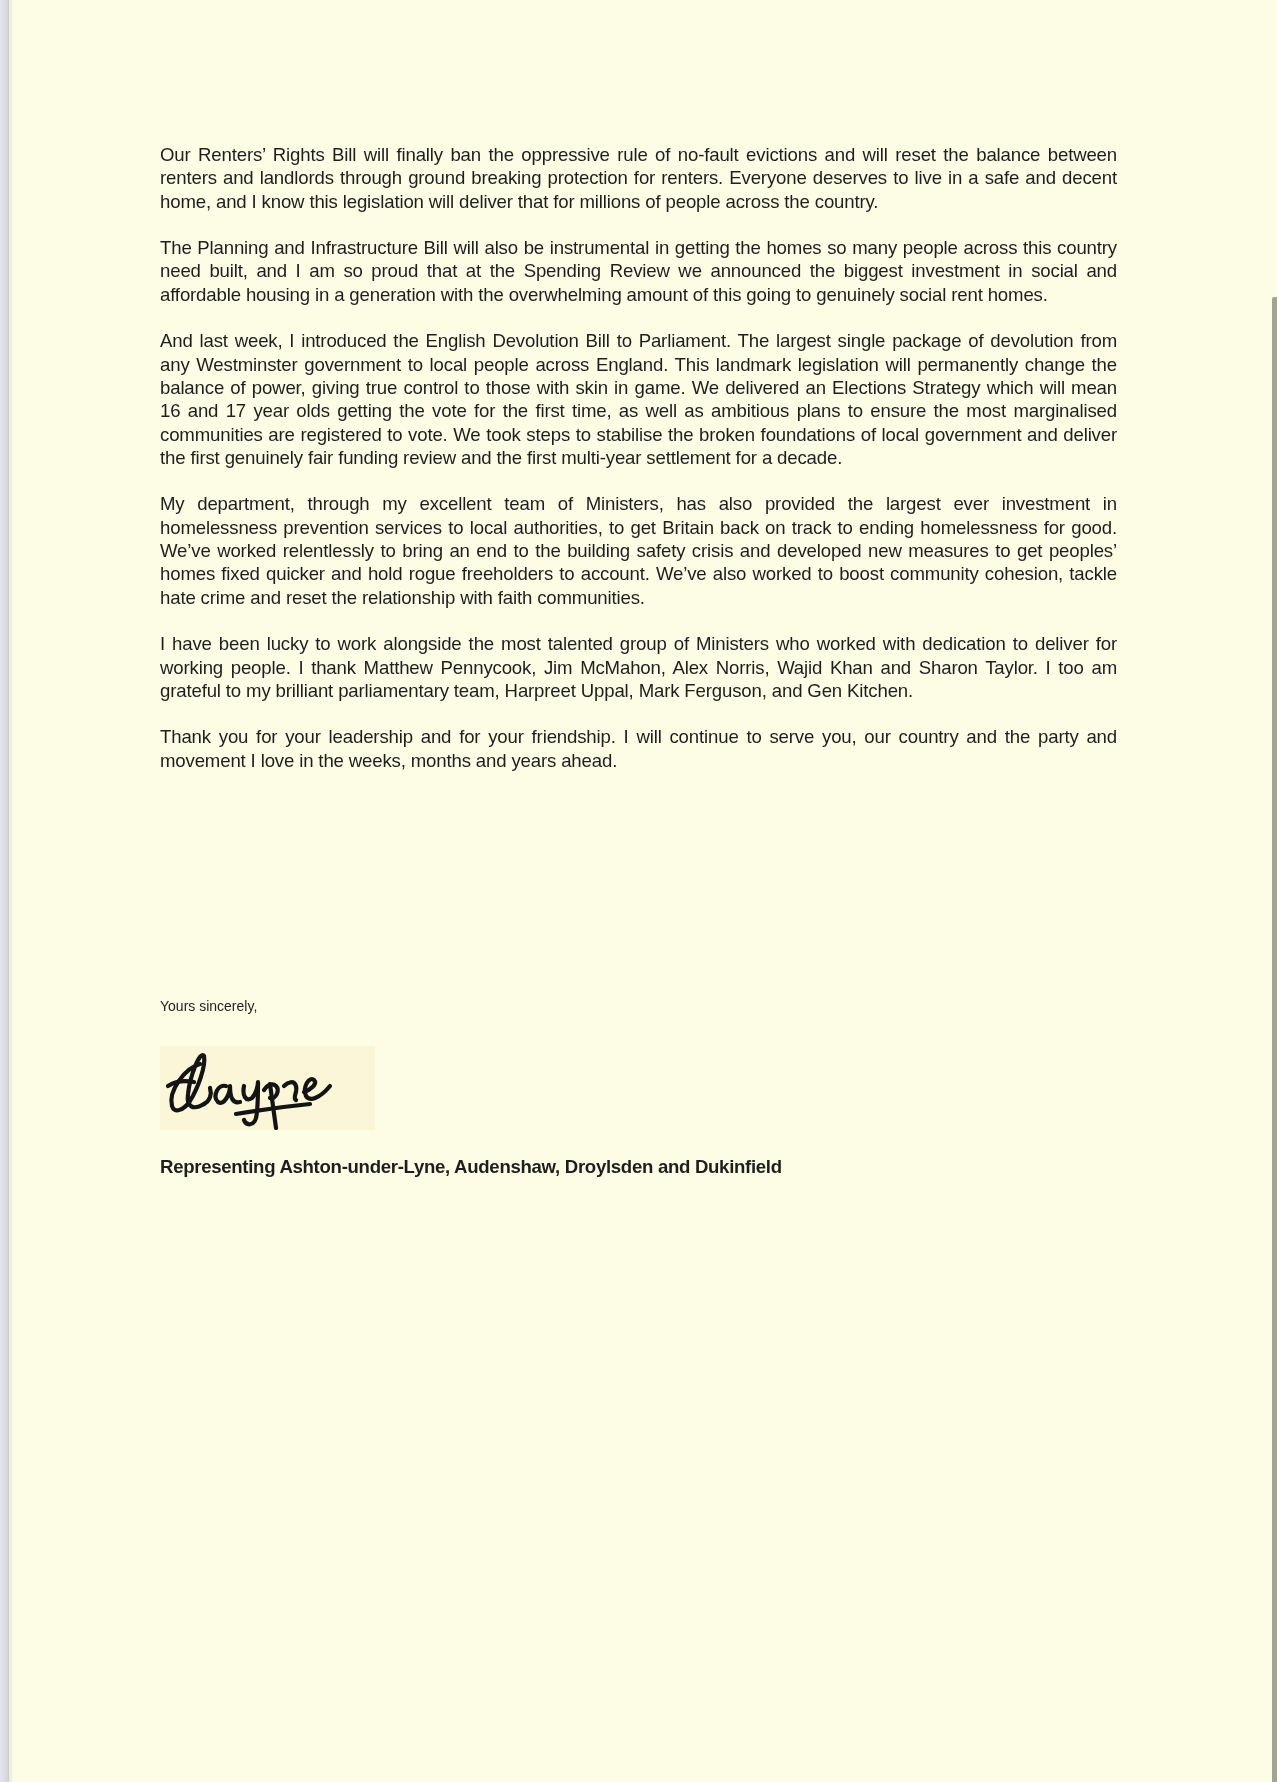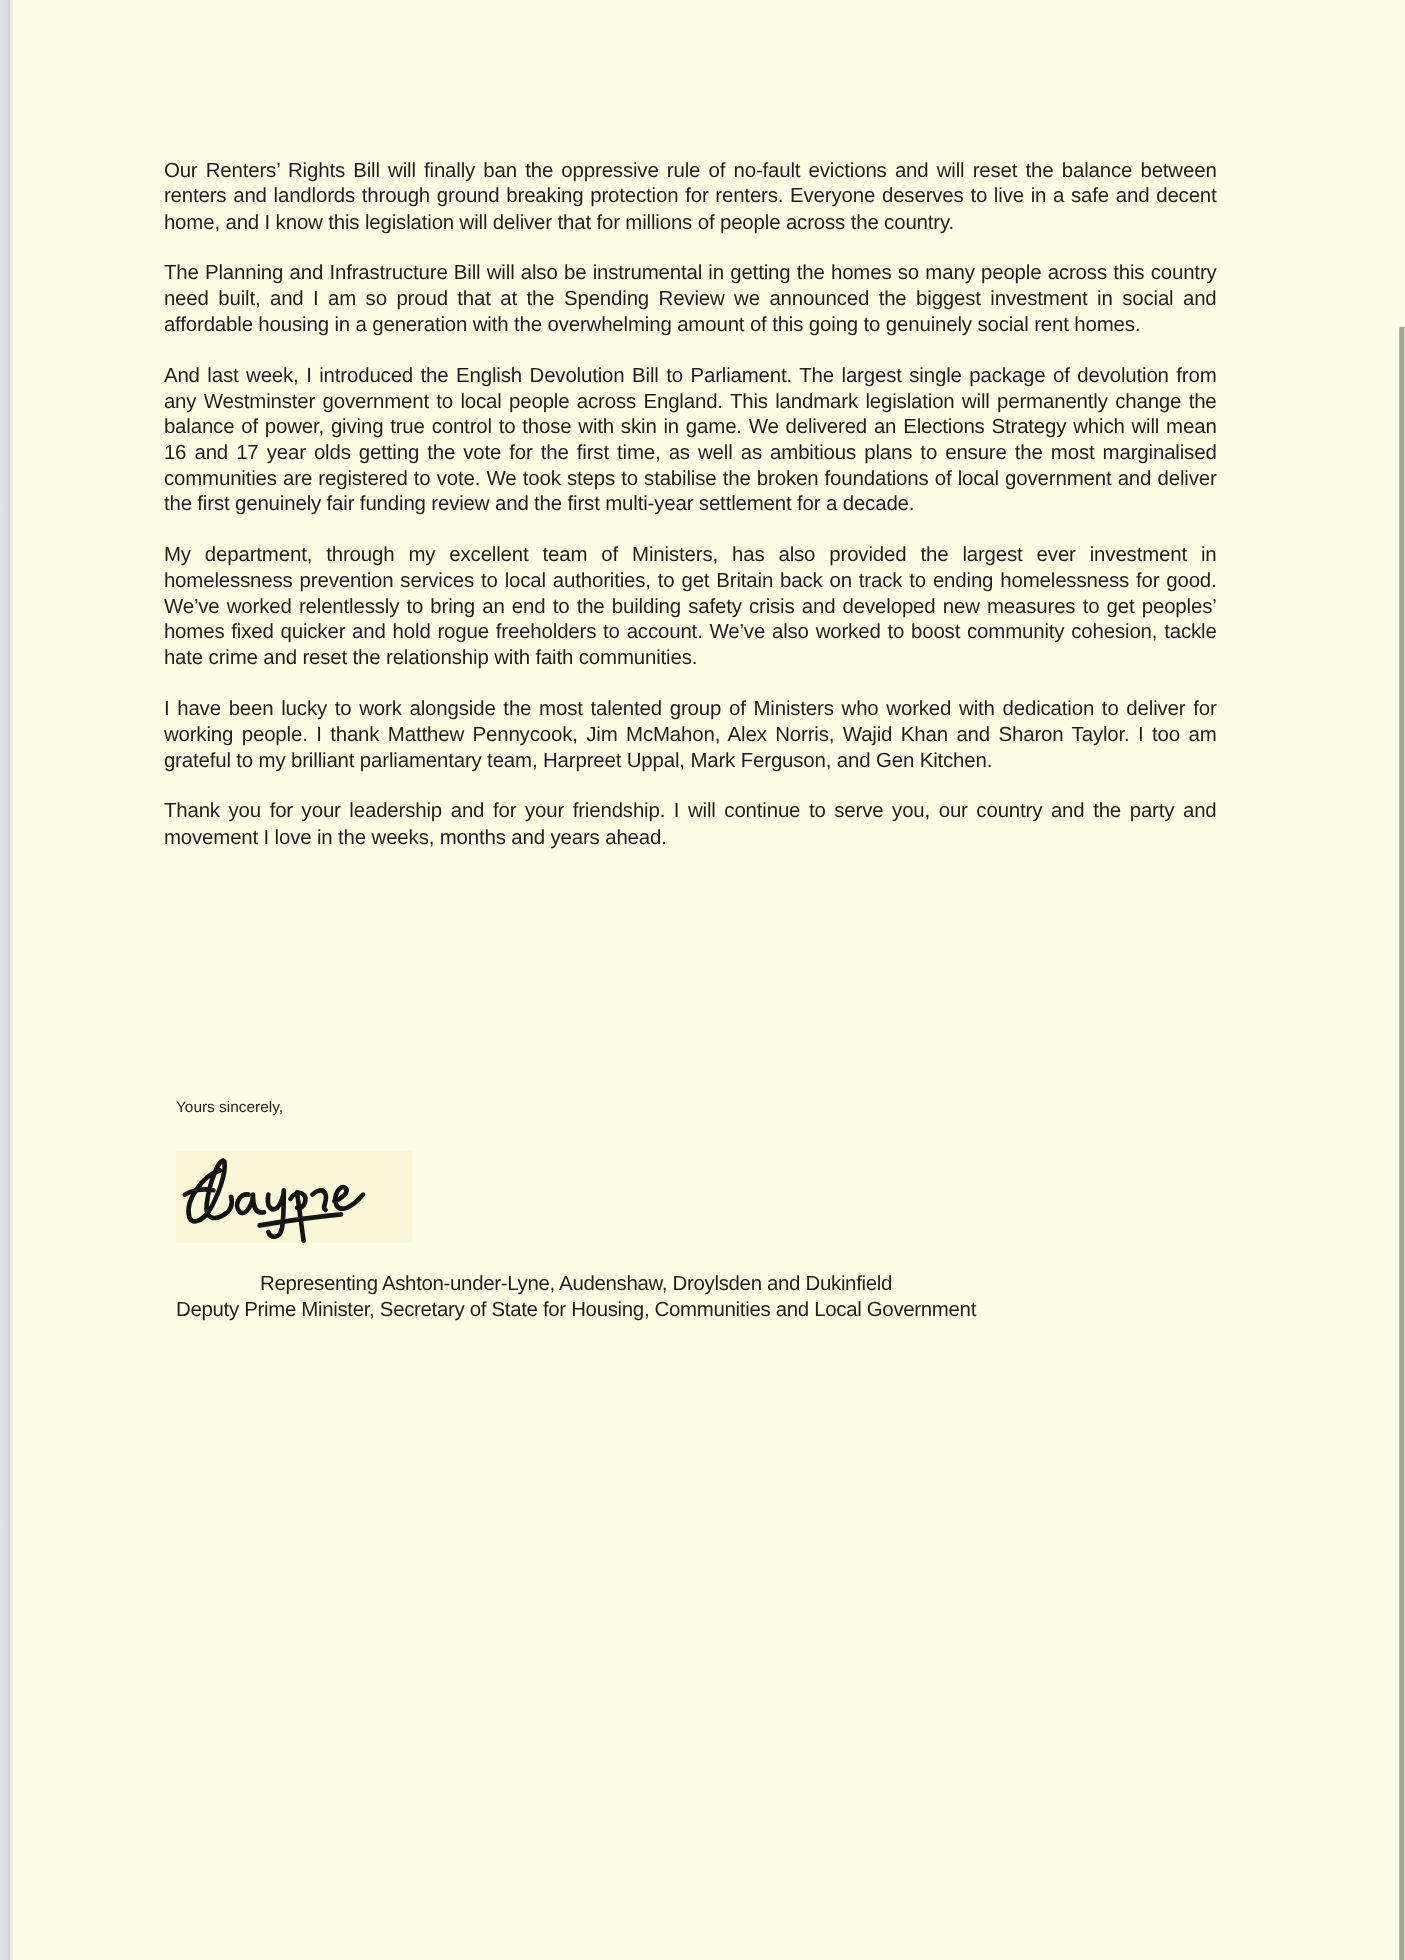--- a/index.html
+++ b/index.html
@@ -41,21 +41,21 @@
   }
   .scrollbar-thumb {
     position: absolute;
     right: 0; top: 297px;
     width: 5px; height: 1485px;
     background: #a3a593;
     border-top-left-radius: 2px;
   }
   .body-text {
     position: absolute;
-    left: 149px;
+    left: 160px;
     top: 143px;
     width: 957px;
     font-size: 18.6px;
     line-height: 23.3px;
     letter-spacing: -0.15px;
   }
   .body-text p {
     margin: 0 0 23.3px 0;
     text-align: justify;
     text-align-last: left;
@@ -81,23 +81,22 @@
     width: 215px; height: 84px;
   }
   .sig-block {
     position: absolute;
     left: 160px;
     top: 1155px;
     font-size: 18.6px;
     line-height: 23.3px;
   }
   .sig-block .bold {
-    font-weight: normal;
+    font-weight: bold;
     letter-spacing: -0.3px;
-    text-align: center;
   }
 </style>
 </head>
 <body>
 
 <div class="left-edge"></div>
 <div class="left-edge-line"></div>
 
 <div class="page"></div>
 
@@ -124,18 +123,17 @@
       <path d="M110 38 L116 82"></path>
       <path d="M76 68 C100 64, 130 60, 150 58"></path>
       <path d="M124 40 C128 36, 134 34, 136 40 C138 46, 132 52, 136 54"></path>
       <path d="M144 46 C150 44, 158 38, 154 34 C150 30, 142 40, 146 50 C150 56, 160 52, 170 40"></path>
     </g>
   </svg>
 </div>
 
 <div class="sig-block">
   <div class="bold">Representing Ashton-under-Lyne, Audenshaw, Droylsden and Dukinfield</div>
-  <div class="bold">Deputy Prime Minister, Secretary of State for Housing, Communities and Local Government</div>
 </div>
 
 <div class="scrollbar-track">
   <div class="scrollbar-thumb"></div>
 </div>
 
 </body></html>

